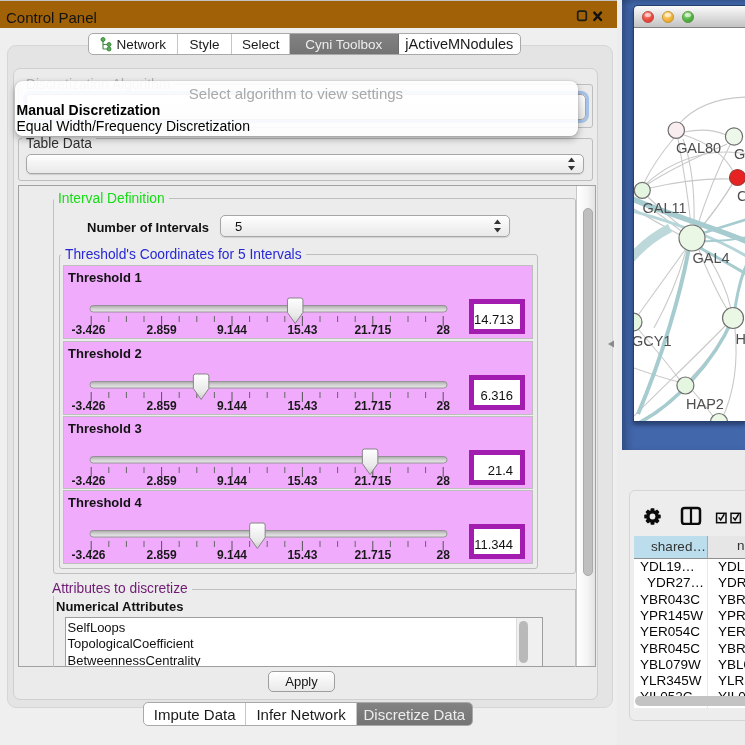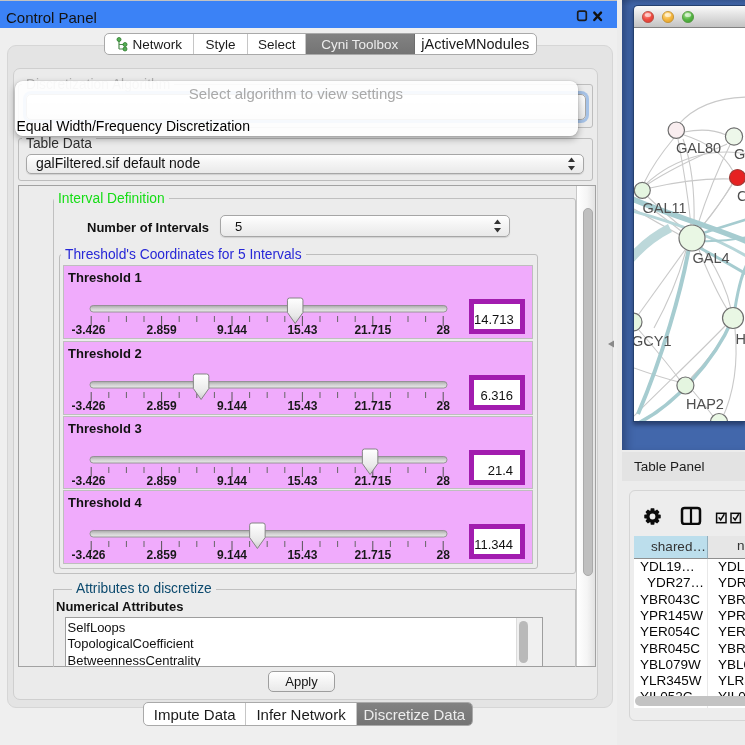--- a/index.html
+++ b/index.html
@@ -2,21 +2,21 @@
 <html><head>
 <meta charset="utf-8">
 <style>
 html,body{margin:0;padding:0;}
 body{width:745px;height:745px;overflow:hidden;background:#ececec;
   font-family:"Liberation Sans",sans-serif;-webkit-font-smoothing:antialiased;}
 #root{position:relative;width:745px;height:745px;overflow:hidden;}
 .abs{position:absolute;}
 
 #cp{left:0;top:0;width:617px;height:745px;background:#efefef;}
-#cp-title{left:0;top:0;width:617px;height:28px;background:#3b82f6;border-top:1px solid #c2c2c2;box-sizing:border-box;}
+#cp-title{left:0;top:0;width:617px;height:28px;background:#a16207;border-top:1px solid #c2c2c2;box-sizing:border-box;}
 #cp-title span{position:absolute;left:6px;top:8px;font-size:15px;color:#131313;}
 #outerpanel{left:7px;top:45px;width:606px;height:663px;background:#e4e4e4;border-radius:9px;border:1px solid #d6d6d6;box-sizing:border-box;}
 #innerpanel{left:13px;top:68px;width:585px;height:632px;background:#ebebeb;border-radius:7px;border:1px solid #cfcfcf;box-sizing:border-box;}
 
 .seg{display:flex;background:#fff;border:1px solid #a9a9a9;border-radius:5px;box-sizing:border-box;overflow:hidden;font-size:13.5px;}
 .seg .tb{display:flex;align-items:center;justify-content:center;font-size:13.5px;font-size:inherit;color:#1a1a1a;border-right:1px solid #c6c6c6;box-sizing:border-box;white-space:nowrap;}
 .seg .tb:last-child{border-right:none;}
 .seg .sel{background:linear-gradient(#828282,#747474);color:#ededed;border-right-color:#6e6e6e;}
 
 .grp{border:1px solid #bdbdbd;border-radius:3px;box-sizing:border-box;}
@@ -41,42 +41,41 @@
     <div id="cp-title" class="abs">
         <span>Control Panel</span>
       <svg class="abs" style="left:576px;top:9px" width="30" height="12" viewBox="0 0 30 12">
         <rect x="1.7" y="1.2" width="8.6" height="9.2" rx="1.8" fill="none" stroke="#1c1c1c" stroke-width="1.7"></rect>
         <path d="M18.3,2.6 L25,10 M25,2.6 L18.3,10" stroke="#111" stroke-width="2.4" stroke-linecap="round"></path>
       </svg>
     </div>
     <div id="outerpanel" class="abs"></div>
     <div id="innerpanel" class="abs"></div>
 
-    <div class="abs seg" style="left:88px;top:33px;width:433px;height:22px;margin-left:16px;">
+    <div class="abs seg" style="left:88px;top:33px;width:433px;height:22px;">
       <div class="tb" style="width:89px;">
         <svg width="12" height="15" viewBox="0 0 12 15" style="margin-right:5px;">
           <path d="M3,3 V12 M3,7.5 H8 M3,12 H8" stroke="#4c8a4c" stroke-width="1.2" fill="none"></path>
           <circle cx="3" cy="2.5" r="2" fill="#55b055" stroke="#2e7a2e" stroke-width="0.8"></circle>
           <circle cx="9" cy="7.5" r="2" fill="#55b055" stroke="#2e7a2e" stroke-width="0.8"></circle>
           <circle cx="9" cy="12" r="2" fill="#55b055" stroke="#2e7a2e" stroke-width="0.8"></circle>
         </svg>Network</div>
       <div class="tb" style="width:55px;">Style</div>
       <div class="tb" style="width:58px;">Select</div>
       <div class="tb sel" style="width:109px;">Cyni Toolbox</div>
       <div class="tb" style="width:122px;font-size:14.5px;">jActiveMNodules</div>
     </div>
 
     <div class="abs grp" style="left:18px;top:84px;width:575px;height:44px;"></div>
     <div class="gtitle" style="left:22px;top:77px;color:#b0b0b0;background:#ebebeb;">Discretization Algorithm</div>
     <div class="combo" style="left:26px;top:94px;width:560px;height:26px;box-shadow:0 0 0 3px rgba(110,160,225,0.55);"></div>
 
     <div class="abs grp" style="left:18px;top:138px;width:575px;height:43px;"></div>
     <div class="gtitle" style="left:22px;top:136px;color:#2f2f2f;background:#ebebeb;">Table Data</div>
     <div class="combo" style="left:26px;top:154px;width:558px;height:20px;">
-      <span style="left:9px;font-size:14px;margin-top:-1px;">galFiltered.sif default node</span>
       <svg class="carr" viewBox="0 0 9 14">
           <path d="M4.5,0.5 L8,5 H1 Z" fill="#333"></path>
           <path d="M4.5,13.5 L8,9 H1 Z" fill="#333"></path>
         </svg>
     </div>
 
     <div class="abs" id="scrollpane" style="left:18px;top:185px;width:578px;height:482px;border:1px solid #a2a2a2;background:#ececec;box-sizing:border-box;overflow:hidden;">
 
       <div class="abs" style="left:557px;top:0;width:1px;height:482px;background:#c8c8c8;"></div>
 
@@ -282,21 +281,21 @@
           <text x="168.0" y="68" text-anchor="middle" font-size="12" font-weight="bold" fill="#191919">9.144</text>
           <text x="238.4" y="68" text-anchor="middle" font-size="12" font-weight="bold" fill="#191919">15.43</text>
           <text x="308.8" y="68" text-anchor="middle" font-size="12" font-weight="bold" fill="#191919">21.715</text>
           <text x="379.2" y="68" text-anchor="middle" font-size="12" font-weight="bold" fill="#191919">28</text>
 <path d="M187.85,32 h11.1 q2.2,0 2.2,2.2 v12.3 l-7.75,11 l-7.75,-11 v-12.3 q0,-2.2 2.2,-2.2 z" fill="url(#th4)" stroke="#848484" stroke-width="1"></path>
 </svg>
 <div class="tfield">11.344</div>
 </div>
 
     <div class="abs" style="left:53px;top:589px;width:523px;height:78px;border:1px solid #c0c0c0;border-bottom:none;box-sizing:border-box;"></div>
-    <div class="gtitle" style="left:72px;top:581px;color:#0c4a6e;background:#ececec;">Attributes to discretize</div>
+    <div class="gtitle" style="left:48px;top:581px;color:#701a75;background:#ececec;">Attributes to discretize</div>
     <div class="abs" style="left:56px;top:599px;font-size:13px;font-weight:bold;color:#111;">Numerical Attributes</div>
     <div class="abs" style="left:65px;top:617px;width:478px;height:50px;background:#fff;border:1px solid #9e9e9e;box-sizing:border-box;overflow:hidden;">
       <div style="position:absolute;left:1.5px;top:2px;font-size:13px;color:#111;line-height:16.4px;">SelfLoops<br>TopologicalCoefficient<br>BetweennessCentrality</div>
       <div class="abs" style="left:450px;top:0;width:27px;height:50px;background:#f0f0f0;border-left:1px solid #dcdcdc;"></div>
       <div class="abs" style="left:453px;top:3px;width:9px;height:42px;background:#b9b9b9;border-radius:5px;"></div>
     </div>
 
     <div class="abs" style="left:268px;top:671px;width:67px;height:21px;border:1px solid #9e9e9e;border-radius:5px;background:linear-gradient(#ffffff,#e9e9e9);box-sizing:border-box;text-align:center;font-size:13px;line-height:20px;color:#151515;">Apply</div>
 
     <div class="abs seg" style="left:143px;top:702px;width:330px;height:24px;font-size:15px;" id="btmtabs">
@@ -400,23 +399,20 @@
         </svg>
       </div>
     </div>
   </div>
 
   <svg class="abs" style="left:606px;top:340px;" width="10" height="8" viewBox="0 0 10 8">
       <path d="M8,0.5 L2,4 L8,7.5 Z" fill="#8a8a8a"></path>
     </svg>
 
   <div class="abs" id="tpanel" style="left:622px;top:450px;width:123px;height:295px;background:#ececec;overflow:hidden;">
-    <div class="abs" style="left:0;top:2px;width:123px;height:29px;background:#e3e3e3;">
-      <span style="position:absolute;left:12px;top:7px;font-size:13.5px;color:#1c1c1c;">Table Panel</span>
-    </div>
     <div class="abs" style="left:7px;top:40px;width:130px;height:231px;background:#ededed;border:1px solid #d5d5d5;border-radius:6px;box-sizing:border-box;">
 
       <svg class="abs" style="left:14px;top:14px;" width="104" height="20" viewBox="0 0 104 20">
         <path d="M16.73,9.80 L16.73,13.20 L13.95,13.76 L13.95,13.76 L15.52,16.11 L13.11,18.52 L10.76,16.95 L10.76,16.95 L10.20,19.73 L6.80,19.73 L6.24,16.95 L6.24,16.95 L3.89,18.52 L1.48,16.11 L3.05,13.76 L3.05,13.76 L0.27,13.20 L0.27,9.80 L3.05,9.24 L3.05,9.24 L1.48,6.89 L3.89,4.48 L6.24,6.05 L6.24,6.05 L6.80,3.27 L10.20,3.27 L10.76,6.05 L10.76,6.05 L13.11,4.48 L15.52,6.89 L13.95,9.24 L13.95,9.24 Z" fill="#0b0b0b"></path>
           <circle cx="8.5" cy="11.5" r="2.9" fill="#ededed"></circle>
         <rect x="38" y="3" width="18" height="16" rx="2.6" fill="none" stroke="#0b0b0b" stroke-width="2.5"></rect>
         <path d="M47,3 V19" stroke="#0b0b0b" stroke-width="2.2"></path>
         <g fill="none" stroke="#0b0b0b" stroke-width="1.5">
           <rect x="72.6" y="8.3" width="9.4" height="9.4"></rect>
           <path d="M74.7,12.4 l2,2.5 3.6,-5.8"></path>
@@ -470,16 +466,17 @@
             </div>
           </div>
 
         <div class="abs" style="left:1px;top:160px;width:130px;height:9.5px;background:#c3c3c3;border-radius:5px;"></div>
       </div>
     </div>
   </div>
 
   <div class="abs" id="popup" style="left:14.5px;top:81px;width:563px;height:54.5px;background:rgba(255,255,255,0.9);border-radius:8px;box-shadow:0 3px 7px rgba(0,0,0,0.32),0 0 1px rgba(0,0,0,0.35);">
     <div style="position:absolute;left:0;top:4px;width:100%;text-align:center;font-size:15px;color:#a9a9a9;">Select algorithm to view settings</div>
+    <div style="position:absolute;left:2px;top:21px;font-size:14px;font-weight:bold;color:#000;">Manual Discretization</div>
     <div style="position:absolute;left:2px;top:36.5px;font-size:14px;color:#000;">Equal Width/Frequency Discretization</div>
   </div>
 
 </div>
 
 </body></html>

